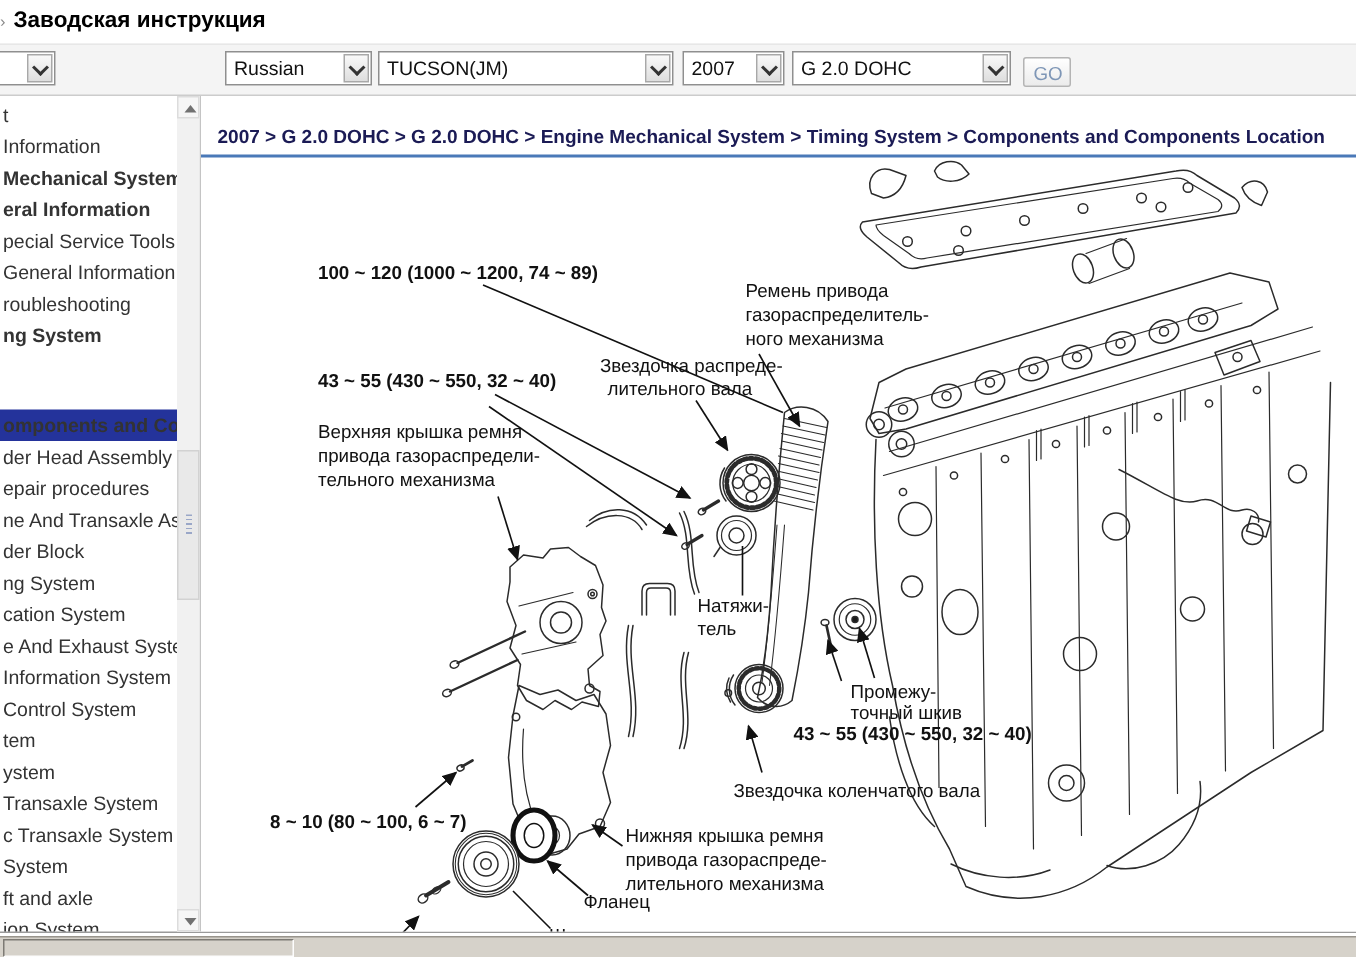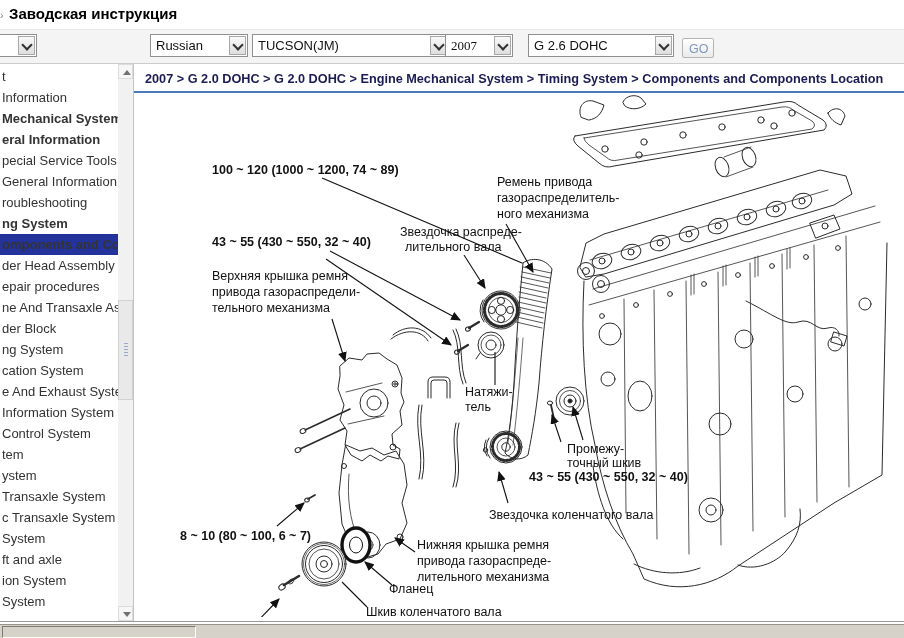--- a/index.html
+++ b/index.html
@@ -18,33 +18,33 @@
        border-right:2px solid #333;border-bottom:2px solid #333;transform:rotate(45deg);}
   .go{position:absolute;left:682px;top:8px;width:32px;height:20px;border:1px solid #b4b4b4;border-radius:2px;
       background:linear-gradient(#ffffff,#ebebeb);color:#7e96b6;font-size:12.5px;text-align:center;line-height:18px;
       font-family:"Liberation Sans",sans-serif;}
   
   .content-row{display:flex;height:557px;border-bottom:1px solid #9a9a9a;background:#fff;}
   .sidebar{width:118px;overflow:hidden;}
   .sidebar ul{margin:2px 0 0 0;padding:0;list-style:none;}
   .sidebar li{height:21px;line-height:21px;font-size:13px;color:#333;padding-left:2px;white-space:nowrap;overflow:hidden;cursor:default;}
   .li-bold{color:#223795;font-weight:bold;}
-  .li-sel{background:#24339b;color:#fff;font-weight:bold;}
+  .li-sel{background:#24339b;color:#fff;font-weight:bold;margin-top:39px;}
   
   .vscroll{width:15px;position:relative;background:#f1f1f1;}
   .sbtn{position:absolute;left:0;width:15px;height:15px;background:#f6f6f6;border:1px solid #dcdcdc;box-sizing:border-box;}
   .sbtn-up{top:0;} .sbtn-down{bottom:0;}
   .tri-up{position:absolute;left:3.5px;top:5px;width:0;height:0;border-left:4px solid transparent;border-right:4px solid transparent;border-bottom:5px solid #717171;}
   .tri-down{position:absolute;left:3.5px;top:5px;width:0;height:0;border-left:4px solid transparent;border-right:4px solid transparent;border-top:5px solid #717171;}
   .thumb{position:absolute;left:0;top:236px;width:15px;height:100px;background:#e9e9e9;border:1px solid #d2d2d2;box-sizing:border-box;}
   .thumb::after{content:"";position:absolute;left:5px;top:42px;width:4px;height:14px;
        background:repeating-linear-gradient(180deg,#9aa7c8 0 1px,transparent 1px 3px);}
   
   .main{flex:1;border-left:1px solid #c4c4c4;overflow:hidden;background:#fff;}
-  .breadcrumb{margin:8px 0 0 11px;font-size:12.7px;font-weight:bold;color:#1b1b55;white-space:nowrap;}
+  .breadcrumb{margin:20px 0 0 11px;font-size:12.7px;font-weight:bold;color:#1b1b55;white-space:nowrap;}
   .rule{height:2px;background:#4a79b8;margin-top:5px;}
   svg{display:block;}
   
   .gap{height:2px;background:#fff;}
   .bottombar{height:14px;background:#d6d2ca;border-top:1px solid #98948c;position:relative;}
   .panel{position:absolute;left:2px;top:1px;width:192px;height:10px;background:#d6d2ca;
          border:1px solid;border-color:#7d7a74 #fdfdfd #fdfdfd #7d7a74;}
   
   .lbl{font-family:"Liberation Sans",sans-serif;font-size:12.5px;fill:#111;}
   .lblb{font-family:"Liberation Sans",sans-serif;font-size:12.5px;font-weight:bold;fill:#111;}
@@ -67,26 +67,26 @@
       <span class="btn"></span>
     </div>
     <div class="sel" style="left:150px;width:98px;">
       <span class="val">Russian</span>
       <span class="btn"></span>
     </div>
     <div class="sel" style="left:252px;width:197px;">
       <span class="val">TUCSON(JM)</span>
       <span class="btn"></span>
     </div>
-    <div class="sel" style="left:445px;width:68px;font-family:Liberation Serif, serif;">
+    <div class="sel" style="left:455px;width:68px;">
       <span class="val">2007</span>
       <span class="btn"></span>
     </div>
     <div class="sel" style="left:528px;width:146px;">
-      <span class="val">G 2.6 DOHC</span>
+      <span class="val">G 2.0 DOHC</span>
       <span class="btn"></span>
     </div>
     <button class="go">GO</button>
   </div>
 
   <div class="content-row">
 
     <div class="sidebar">
       <ul>
         <li>t</li>

